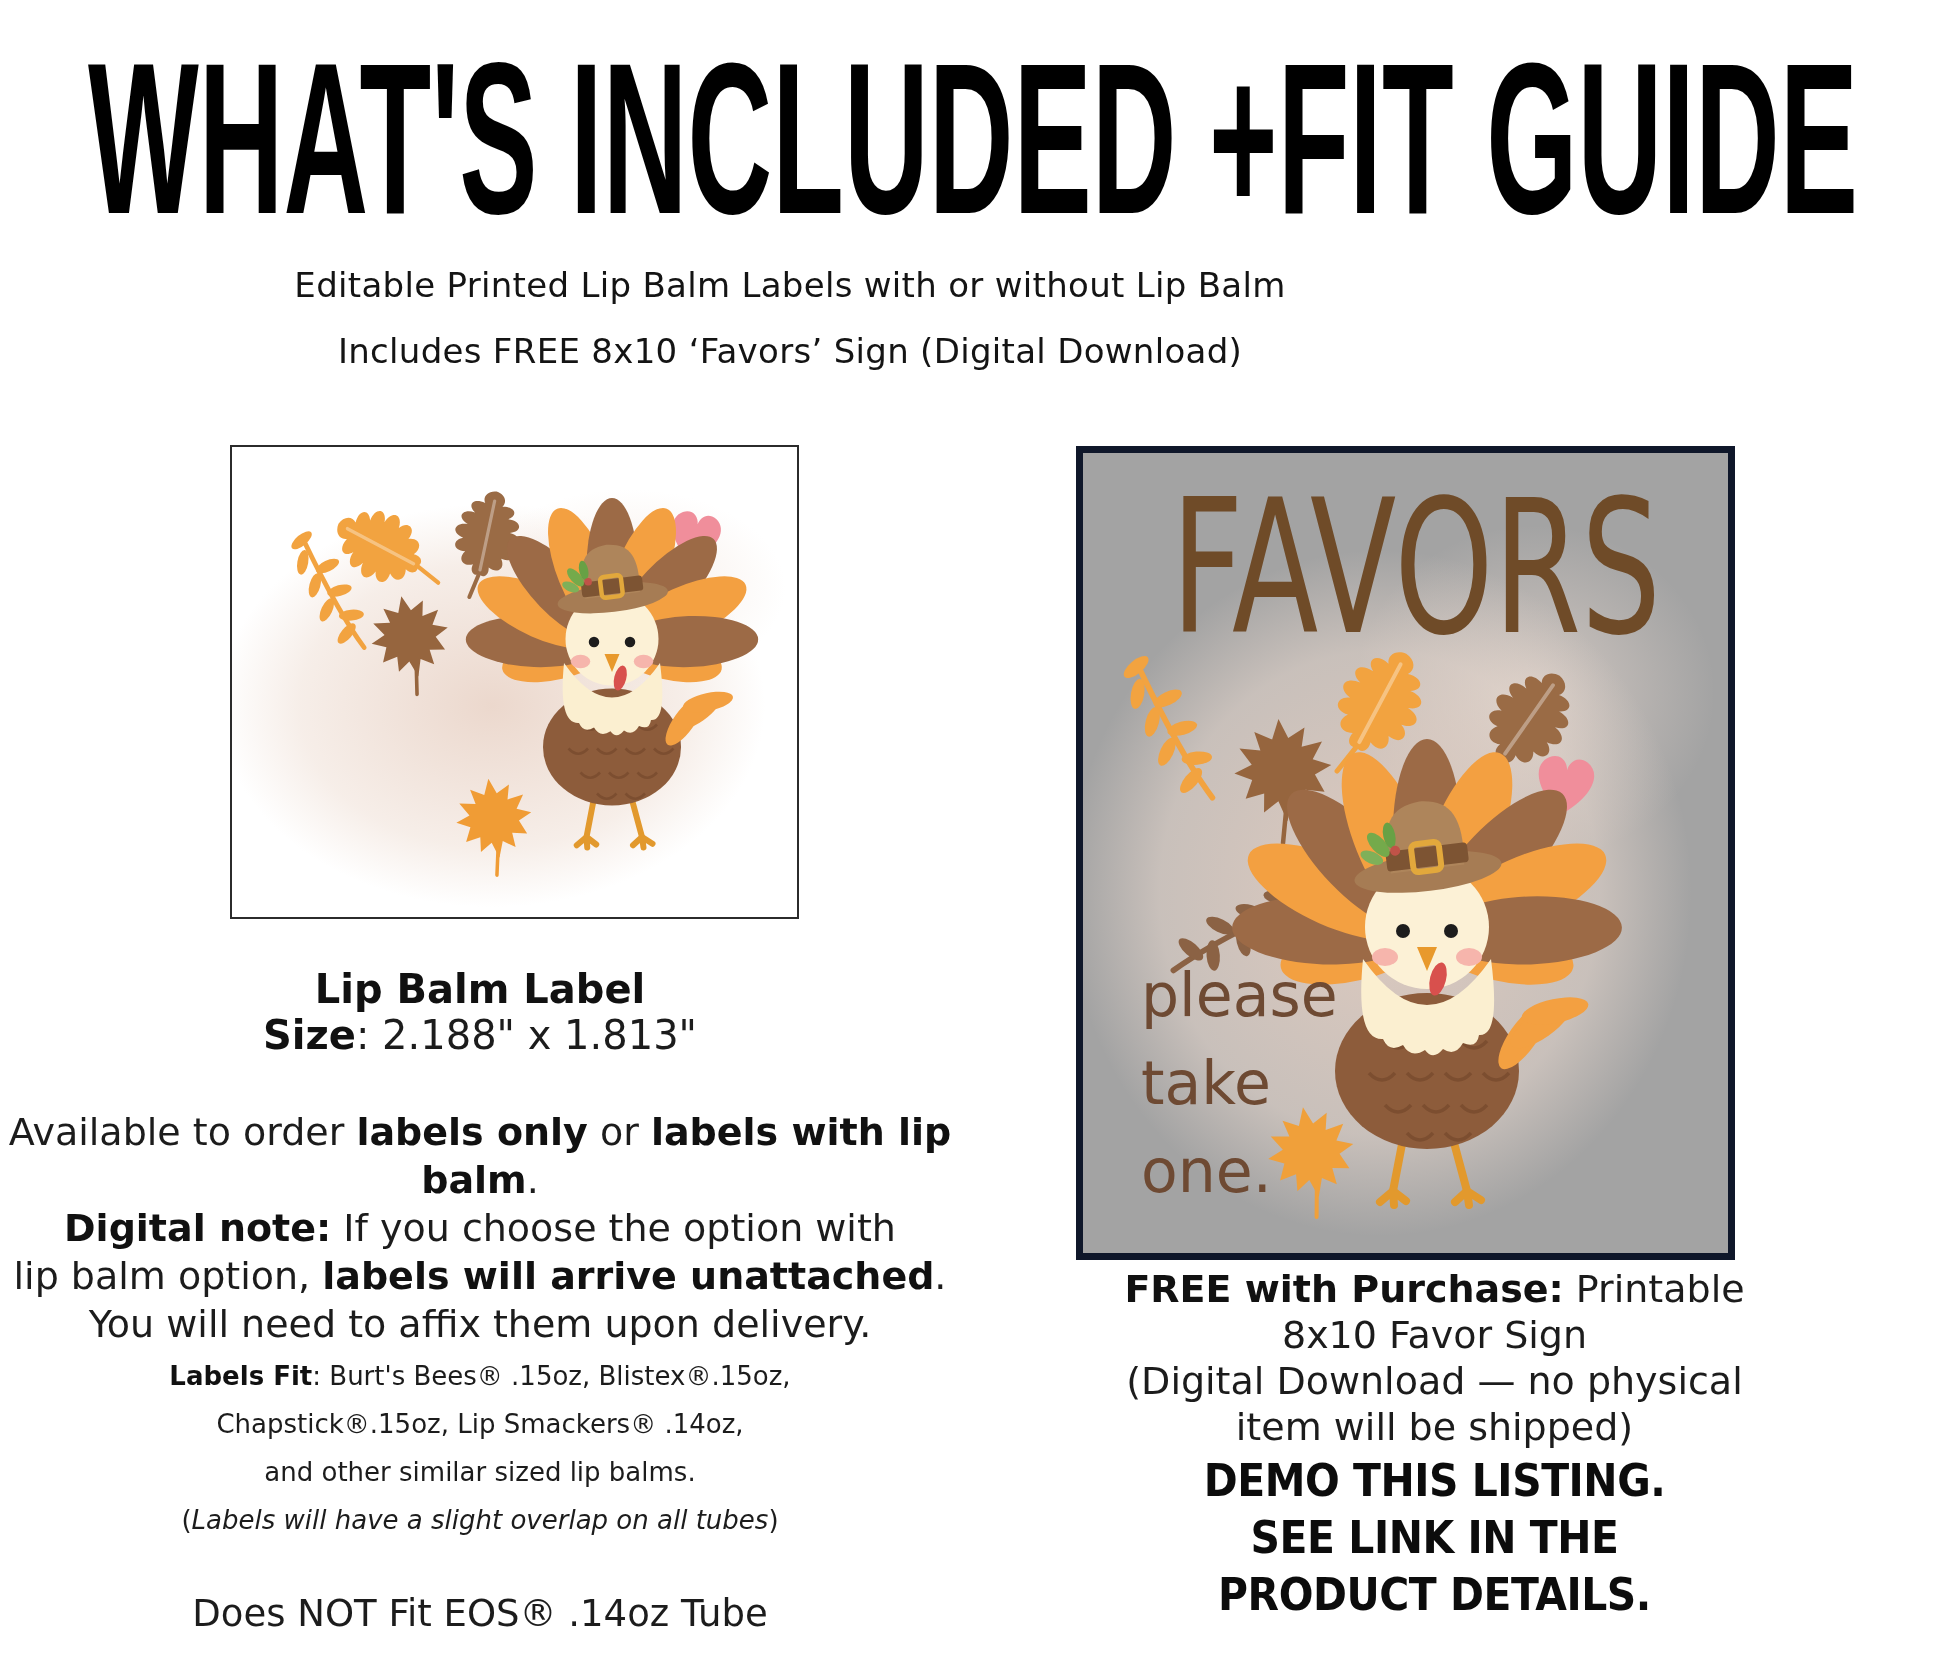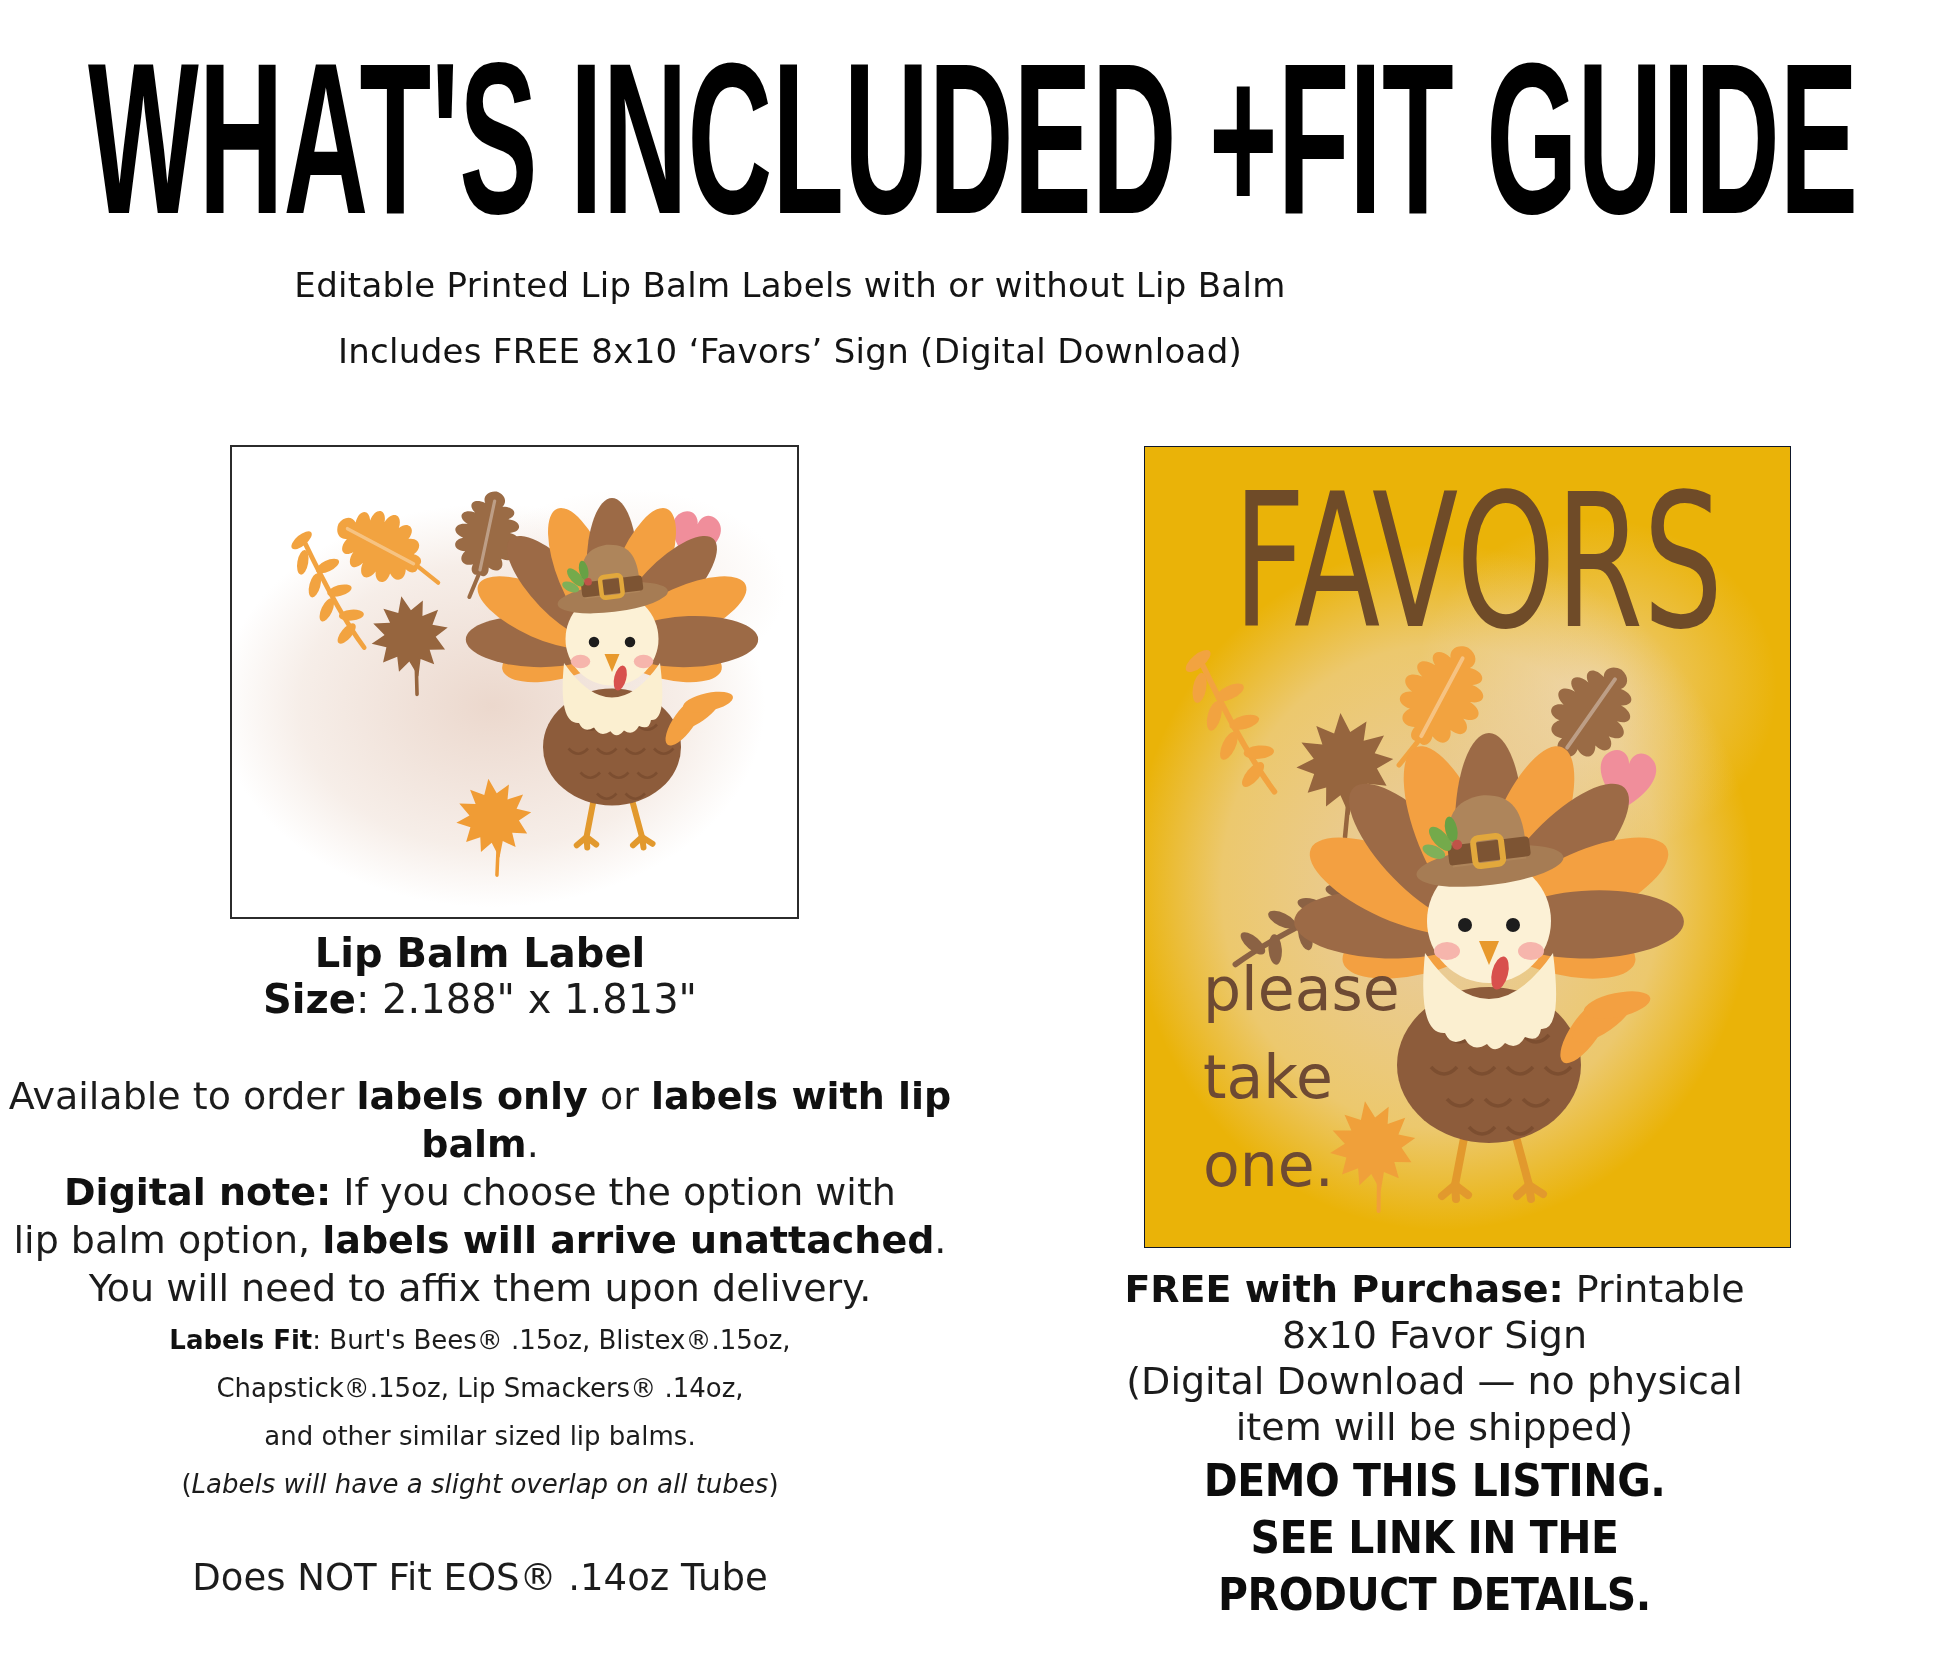--- a/index.html
+++ b/index.html
@@ -7,36 +7,36 @@
           font-family:"DejaVu Sans","Liberation Sans",sans-serif;color:#1c1c1c;padding-left:36px;}
 
   
   .title-svg{position:absolute;top:8px;left:0;}
   .subtitle{position:absolute;top:252px;left:0;width:1580px;text-align:center;
             font-size:34px;line-height:66px;color:#141414;letter-spacing:.3px;}
 
   
   .label-card{position:absolute;left:230px;top:445px;width:565px;height:470px;
               border:2px solid #2b2b2b;background:#fff;overflow:hidden;}
-  .sign-card{position:absolute;left:1144px;top:446px;width:645px;height:800px;
-             border:1px solid #0f172a;background:#eab308;overflow:hidden;}
+  .sign-card{position:absolute;left:1076px;top:446px;width:645px;height:800px;
+             border:7px solid #0f172a;background:#a3a3a3;overflow:hidden;}
   .watercolor{position:absolute;inset:0;
      background:
        radial-gradient(ellipse 62% 55% at 46% 55%, rgba(232,209,196,.85), rgba(238,221,210,.5) 55%, rgba(255,255,255,0) 78%),
        radial-gradient(ellipse 40% 30% at 70% 30%, rgba(240,224,214,.6), rgba(255,255,255,0) 70%);}
   .illus{position:absolute;left:0;top:0;}
 
   .script-text{position:absolute;color:#6e4a33;white-space:pre-line;
                font-family:"DejaVu Sans",sans-serif;}
   .thankful{left:86px;top:248px;font-size:52px;line-height:65px;}
   .please{left:58px;top:498px;font-size:60px;line-height:88px;}
   .favors-svg{position:absolute;left:0;top:0;}
 
   
-  .left-col{position:absolute;left:0;width:960px;text-align:center;}
+  .left-col{position:absolute;left:0;width:960px;text-align:center;margin-top:36px;}
   .caption{top:930px;font-size:40px;line-height:46px;}
   .caption b{font-weight:bold;}
   .para1{top:1072px;font-size:38px;line-height:48px;}
   .para2{top:1316px;font-size:26px;line-height:48px;}
   .notfit{top:1556px;font-size:37px;}
   .line{display:block;}
   b{font-weight:bold;color:#111;}
   i{font-style:italic;}
 
   

